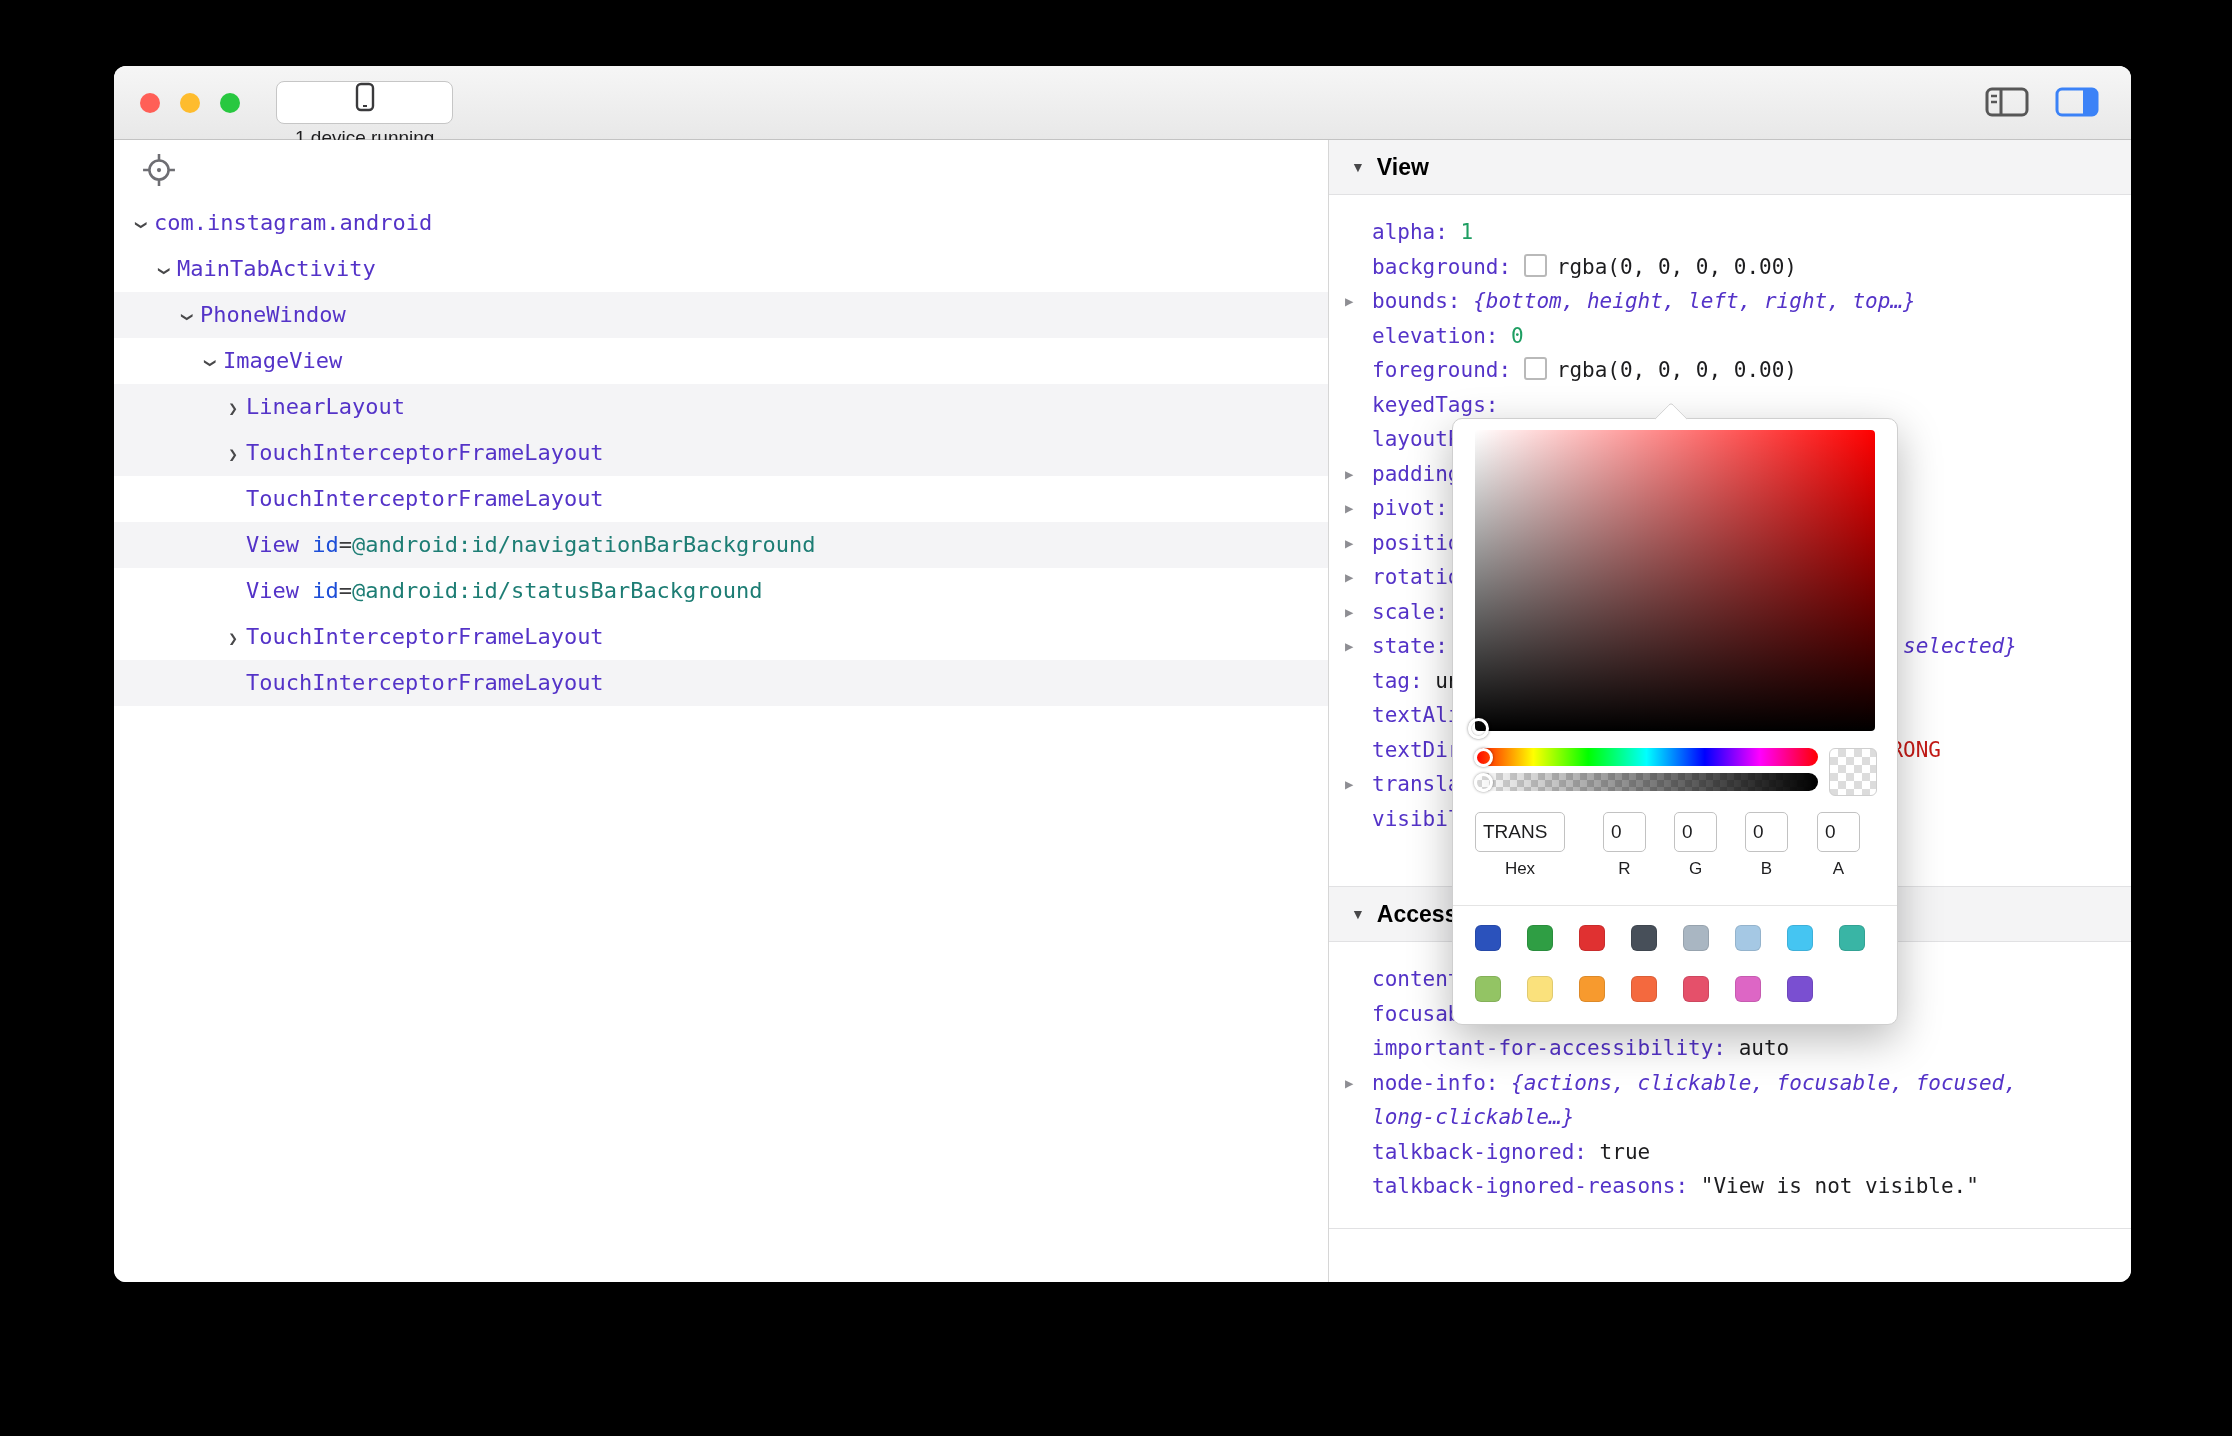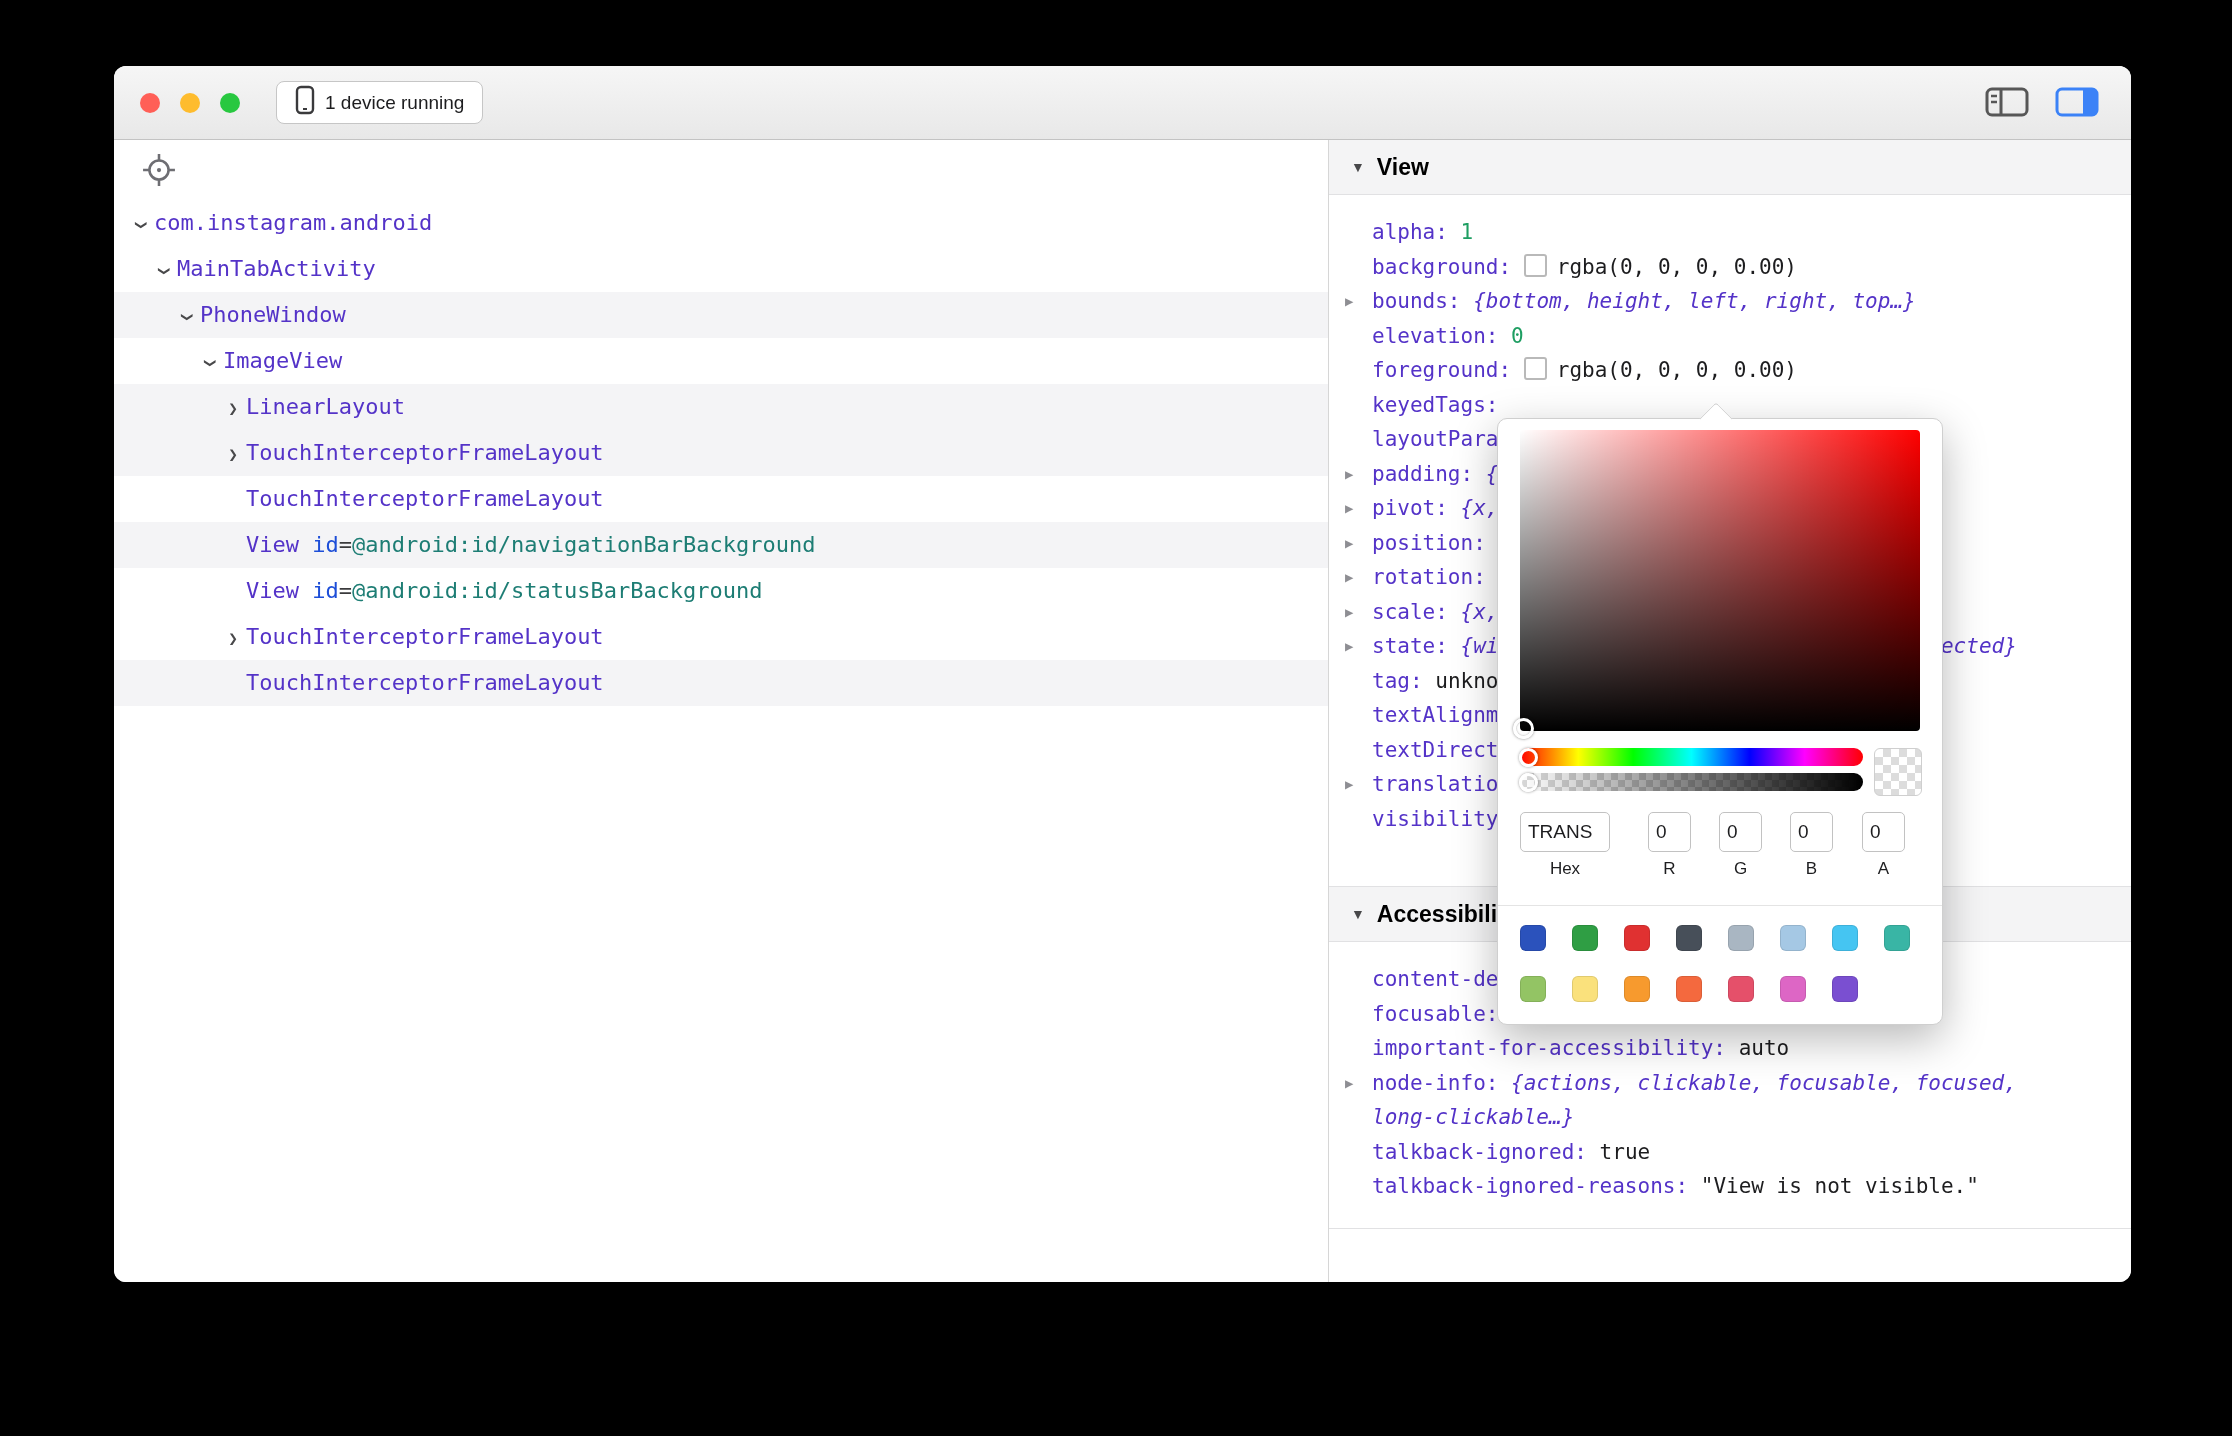--- a/index.html
+++ b/index.html
@@ -9,21 +9,21 @@
           border-radius:12px;box-shadow:0 40px 100px rgba(0,0,0,.6);overflow:hidden;}
   
   .titlebar{position:absolute;top:0;left:0;right:0;height:73px;
             background:linear-gradient(#f6f6f6,#e8e8e8);border-bottom:1px solid #c3c3c3;}
   .tl{position:absolute;top:27px;width:20px;height:20px;border-radius:50%;}
   .tl.red{left:26px;background:#ff5f57;}
   .tl.yellow{left:66px;background:#febc2e;}
   .tl.green{left:106px;background:#28c840;}
   .device-btn{position:absolute;left:162px;top:15px;height:43px;padding:0 18px;display:flex;
               align-items:center;gap:10px;background:#fff;border:1px solid #c6c6c6;border-radius:8px;
-              font-size:19px;color:#1d1d1f;font-family:"Liberation Sans",sans-serif;}
+              font-size:19px;color:#1d1d1f;font-family:"Liberation Sans",sans-serif;flex-direction:column;}
   .tb-btn{position:absolute;top:17px;width:56px;height:40px;background:transparent;border:none;
           display:flex;align-items:center;justify-content:center;}
   #tb-left{left:1865px;} #tb-right{left:1935px;}
   
   .content{position:absolute;top:74px;left:0;right:0;bottom:0;}
   .left-panel{position:absolute;left:0;top:0;width:1214px;bottom:0;background:#fff;
               border-right:1px solid #d6d6d6;}
   .left-toolbar{position:absolute;top:0;left:0;right:0;height:60px;}
   .target-btn{position:absolute;left:22px;top:12px;width:38px;height:38px;background:transparent;border:none;}
   .tree{position:absolute;top:60px;left:0;right:0;}
@@ -51,21 +51,21 @@
   .pname{color:#5433c8;}
   .seg-num{color:#1e9e62;}
   .seg-braces{color:#5433c8;font-style:italic;}
   .seg-red{color:#c41a16;}
   .seg-plain{color:#1d1d1f;margin-top:24px;}
   .nowrap{white-space:nowrap;}
   .swatch-box{display:inline-block;width:19px;height:19px;border:2px solid #b9b9b9;border-radius:3px;
               background:#fff;vertical-align:-3px;margin-right:10px;}
   
   .popover{position:absolute;left:1338px;top:352px;width:444px;height:605px;background:#fff;
-           border:1px solid #cfcfcf;border-radius:10px;box-shadow:0 14px 44px rgba(0,0,0,.28);z-index:10;margin-left:45px;}
+           border:1px solid #cfcfcf;border-radius:10px;box-shadow:0 14px 44px rgba(0,0,0,.28);z-index:10;}
   .popover-arrow{position:absolute;top:-12px;left:206px;width:23px;height:23px;background:#fff;
                  border-left:1px solid #cfcfcf;border-top:1px solid #cfcfcf;transform:rotate(45deg);
                  border-top-left-radius:4px;}
   .sv-square{position:absolute;left:22px;top:11px;width:400px;height:301px;border-radius:4px;
              background-image:linear-gradient(to top,#000,rgba(0,0,0,0)),
                               linear-gradient(to right,#fff,rgba(255,255,255,0));
              background-color:#f00;}
   .sv-cursor{position:absolute;left:-7px;bottom:-8px;width:15px;height:15px;border:3px solid #fff;
              border-radius:50%;box-shadow:0 0 3px rgba(0,0,0,.5), inset 0 0 2px rgba(0,0,0,.4);}
   .slider{position:absolute;left:22px;width:343px;height:18px;border-radius:9px;}

